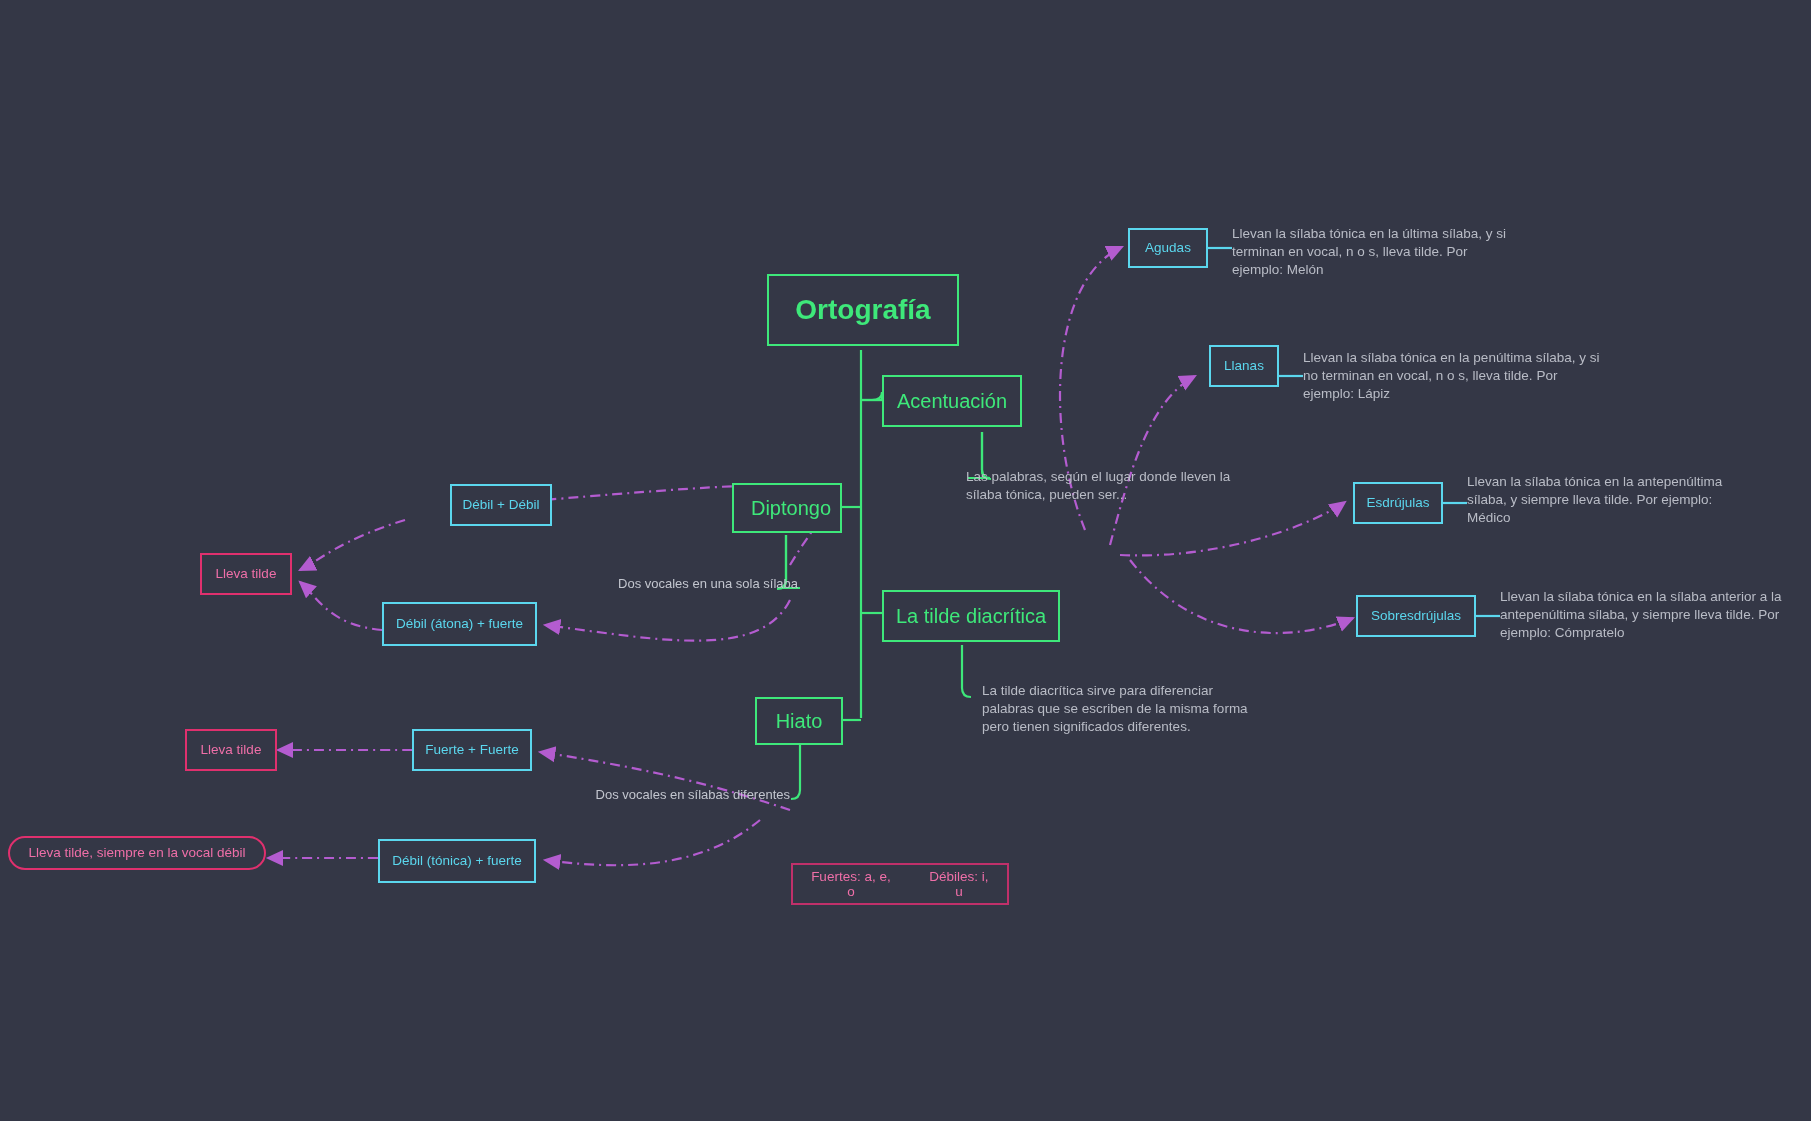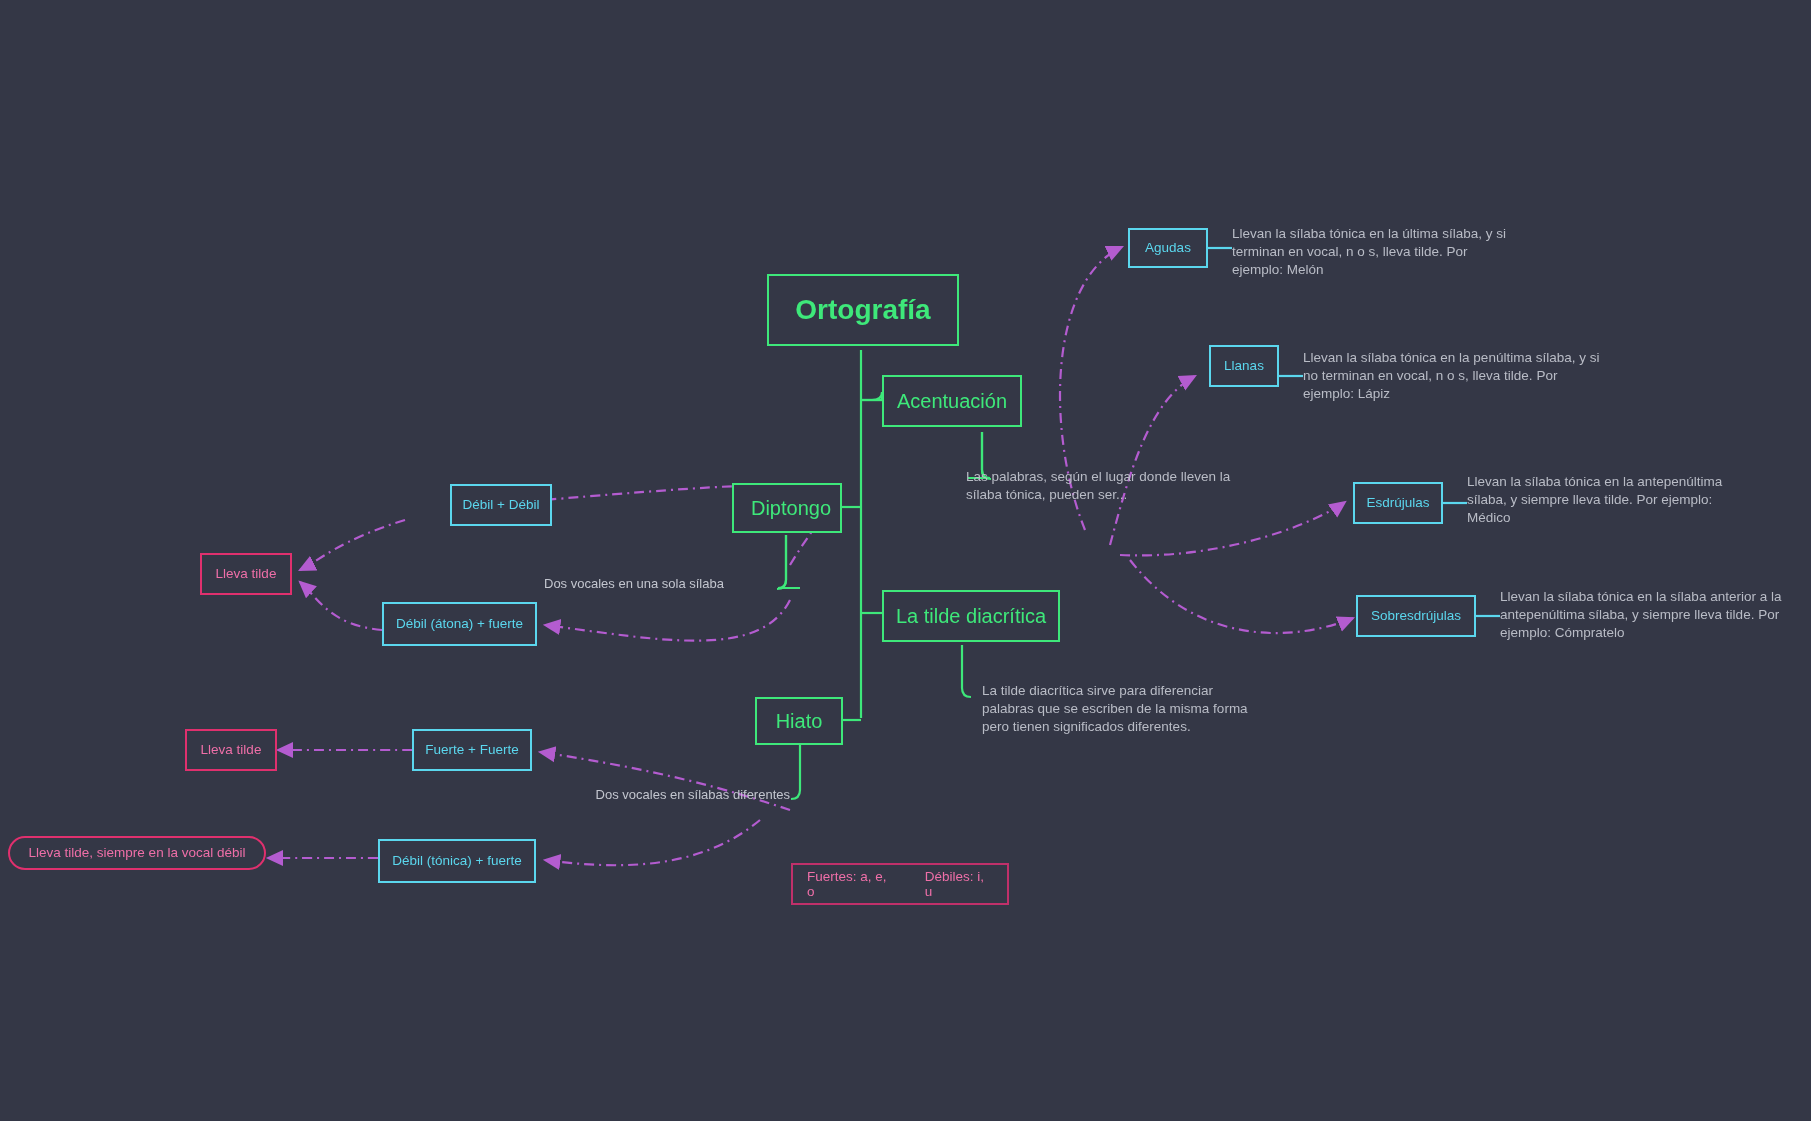--- a/index.html
+++ b/index.html
@@ -20,21 +20,21 @@
   .node.pink{border:2px solid #e0306e;color:#ef6fa8;}
 
   .root{font-size:28px;font-weight:bold;border-width:3px;}
   .branch{font-size:20px;}
   .leafc{font-size:13.5px;}
   .leafp{font-size:13.5px;}
 
   .note{position:absolute;color:#b9bcc6;font-size:13.5px;line-height:1.32;}
   .note.small{font-size:13px;color:#c3c6cf;}
   .legend{position:absolute;box-sizing:border-box;border:2px solid #c0306a;color:#ef6fa8;
-          font-size:13.5px;display:flex;align-items:center;gap:30px;padding:0 14px;background:#343746;}
+          font-size:13.5px;display:flex;align-items:center;gap:30px;padding:0 14px;background:#343746;text-align:center;}
 </style>
 </head>
 <body>
 
 <div id="canvas">
 
   <svg class="links" viewBox="0 0 1811 1121">
     <defs>
       <marker id="arrowP" markerWidth="9" markerHeight="9" refX="7" refY="4.5" orient="auto">
         <path d="M0,0.8 L8,4.5 L0,8.2 z" fill="#b45cd0"></path>
@@ -110,21 +110,21 @@
   </div>
 
   <div class="note" style="left:982px;top:682px;width:282px;">
     <span>La tilde diacrítica sirve para diferenciar palabras que se escriben de la misma forma pero tienen significados diferentes.</span>
   </div>
 
   <div class="note" style="left:966px;top:468px;width:272px;">
     <span>Las palabras, según el lugar donde lleven la sílaba tónica, pueden ser...</span>
   </div>
 
-  <div class="note small" style="left:544px;top:575px;width:220px;text-align:left;">
+  <div class="note small" style="left:598px;top:575px;width:220px;text-align:center;">
     <span>Dos vocales en una sola sílaba</span>
   </div>
 
   <div class="note small" style="left:575px;top:786px;width:215px;text-align:right;">
     <span>Dos vocales en sílabas diferentes</span>
   </div>
 
   <div class="node cyan leafc" style="left:1128px;top:228px;width:80px;height:40px;">
     <span>Agudas</span>
   </div>

